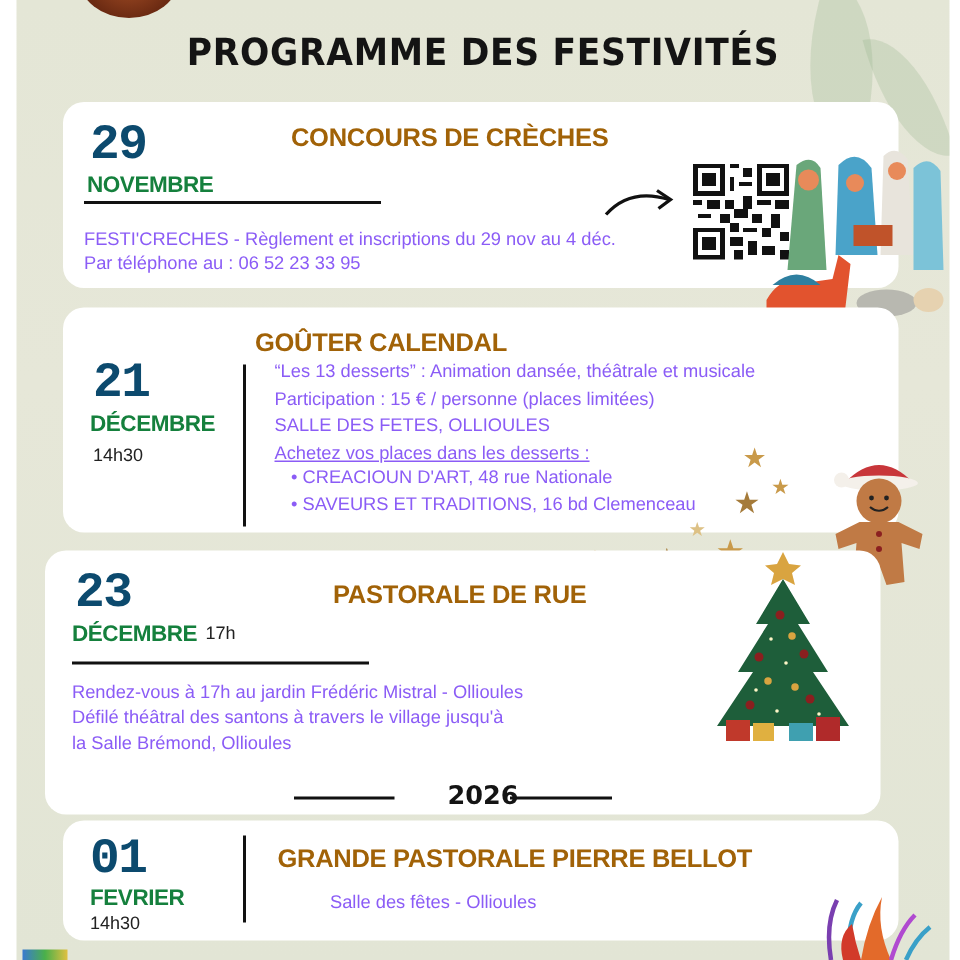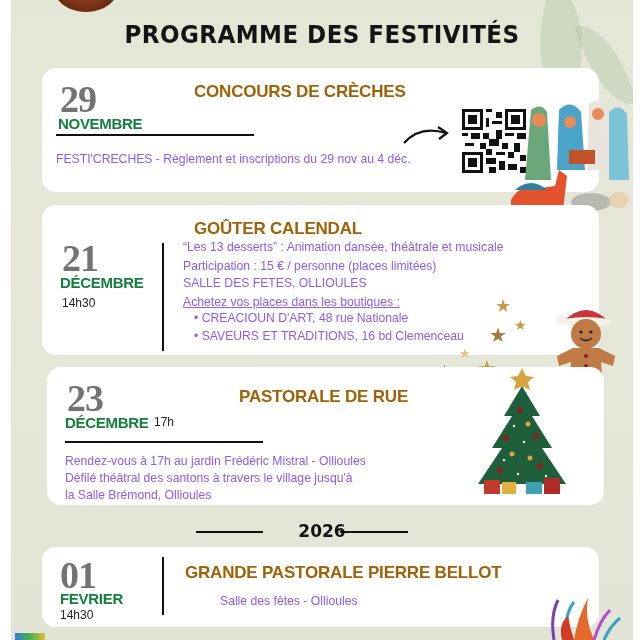--- a/index.html
+++ b/index.html
@@ -27,22 +27,22 @@
   .title {
     position: absolute; left: 0; width: 100%; top: 20px; text-align: center;
     font-family: "DejaVu Sans", sans-serif; font-weight: bold;
     font-size: 25px; letter-spacing: 0.5px; color: #141414;
     transform: scaleX(0.92);
   }
   .card {
     position: absolute; background: #ffffff; border-radius: 14px;
   }
   .day {
-    position: absolute; font-family: Liberation Serif, serif; font-weight: bold;
-    font-size: 38px; color: #737373; line-height: 1; letter-spacing: -1px;
+    position: absolute; font-family: Liberation Mono, monospace; font-weight: bold;
+    font-size: 33px; color: #0c4a6e; line-height: 1; letter-spacing: -1px;
   }
   .month {
     position: absolute; font-family: "Liberation Sans", sans-serif; font-weight: bold;
     font-size: 15px; color: #15803d; line-height: 1; letter-spacing: -0.3px;
   }
   .time {
     position: absolute; font-family: "Liberation Sans", sans-serif;
     font-size: 12px; color: #222; line-height: 1;
   }
   .ev-title {
@@ -79,20 +79,21 @@
   <div class="top-medallion"></div>
 
   <div class="title">PROGRAMME DES FESTIVITÉS</div>
 
   <div class="card" style="left:31px;top:68px;width:557px;height:124px;">
     <div class="day" style="left:18px;top:12px;">29</div>
     <div class="month" style="left:16px;top:48px;">NOVEMBRE</div>
     <div class="hline" style="left:14px;top:66px;width:198px;"></div>
     <div class="ev-title" style="left:152px;top:15px;">CONCOURS DE CRÈCHES</div>
     <div class="txt" style="left:14px;top:85px;">FESTI'CRECHES  - Règlement et inscriptions du 29 nov au 4 déc.</div>
+    <div class="txt" style="left:14px;top:101px;">Par téléphone au : 06 52 23 33 95</div>
     <svg class="deco" style="left:360px;top:55px;" width="48" height="22" viewBox="0 0 48 22">
       <path d="M2 20 Q18 2 44 10" stroke="#111" stroke-width="2.2" fill="none"></path>
       <path d="M36 4 L45 10 L37 16" stroke="#111" stroke-width="2.2" fill="none"></path>
     </svg>
     <div class="qr" style="left:420px;top:41px;">
       <svg width="64" height="64" viewBox="0 0 21 21" shape-rendering="crispEdges">
         <rect x="0" y="0" width="7" height="7" fill="#111"></rect>
           <rect x="1" y="1" width="5" height="5" fill="#fff"></rect>
           <rect x="2" y="2" width="3" height="3" fill="#111"></rect>
         <rect x="14" y="0" width="7" height="7" fill="#111"></rect>
@@ -144,25 +145,25 @@
     <path d="M14 100 Q30 86 46 100 Z" fill="#2e7fa0"></path>
     <ellipse cx="90" cy="112" rx="20" ry="9" fill="#b8b8b0"></ellipse>
     <ellipse cx="118" cy="110" rx="10" ry="8" fill="#e6d2b0"></ellipse>
   </svg>
 
   <div class="card" style="left:31px;top:205px;width:557px;height:150px;">
     <div class="day" style="left:20px;top:34px;">21</div>
     <div class="month" style="left:18px;top:70px;">DÉCEMBRE</div>
     <div class="time" style="left:20px;top:92px;">14h30</div>
     <div class="vline" style="left:120px;top:38px;height:108px;"></div>
-    <div class="ev-title" style="left:152px;top:15px;">GOÛTER CALENDAL</div>
+    <div class="ev-title" style="left:128px;top:15px;">GOÛTER CALENDAL</div>
     <div class="txt" style="left:141px;top:36px;">“Les 13 desserts” : Animation dansée, théâtrale et musicale</div>
     <div class="txt" style="left:141px;top:55px;">Participation : 15 € / personne (places limitées)</div>
     <div class="txt" style="left:141px;top:72px;"> SALLE DES FETES, OLLIOULES</div>
-    <div class="txt underline" style="left:141px;top:91px;">Achetez vos places dans les boutiques :</div>
+    <div class="txt underline" style="left:141px;top:91px;">Achetez vos places dans les desserts :</div>
     <div class="txt" style="left:152px;top:107px;">•&nbsp;<span>CREACIOUN D'ART, 48 rue Nationale</span></div>
     <div class="txt" style="left:152px;top:125px;">•&nbsp;<span>SAVEURS ET TRADITIONS, 16 bd Clemenceau</span></div>
   </div>
 
   <svg class="deco" style="left:540px;top:300px;" width="70" height="95" viewBox="0 0 70 95">
     <path d="M12 22 Q35 -2 58 22 Z" fill="#c8363a"></path>
     <ellipse cx="35" cy="22" rx="26" ry="5" fill="#f4f0ea"></ellipse>
     <circle cx="10" cy="20" r="5" fill="#f4f0ea"></circle>
     <circle cx="35" cy="34" r="15" fill="#c07a45"></circle>
     <path d="M22 48 L48 48 L64 56 L62 66 L50 62 L52 88 L40 90 L35 76 L30 90 L18 88 L20 62 L8 66 L6 56 Z" fill="#c07a45"></path>
@@ -177,21 +178,21 @@
   <div class="star" style="left:478px;top:325px;font-size:20px;color:#a57b3a;">★</div>
   <div class="star" style="left:503px;top:318px;font-size:14px;">★</div>
   <div class="star" style="left:448px;top:347px;font-size:13px;color:#ddc185;">★</div>
   <div class="star" style="left:374px;top:364px;font-size:26px;">★</div>
   <div class="star" style="left:421px;top:362px;font-size:28px;color:#a57b3a;">★</div>
   <div class="star" style="left:397px;top:392px;font-size:22px;color:#a57b3a;">★</div>
   <div class="star" style="left:466px;top:358px;font-size:22px;">★</div>
   <div class="star" style="left:430px;top:404px;font-size:13px;">★</div>
   <div class="star" style="left:378px;top:424px;font-size:16px;color:#ddc185;">★</div>
 
-  <div class="card" style="left:36px;top:367px;width:557px;height:138px;">
+  <div class="card" style="left:19px;top:367px;width:557px;height:176px;">
     <div class="day" style="left:20px;top:12px;">23</div>
     <div class="month" style="left:18px;top:48px;">DÉCEMBRE</div>
     <div class="time" style="left:107px;top:49px;">17h</div>
     <div class="hline" style="left:18px;top:74px;width:198px;"></div>
     <div class="ev-title" style="left:192px;top:21px;">PASTORALE DE RUE</div>
     <div class="txt" style="left:18px;top:88px;">Rendez-vous à 17h au jardin Frédéric Mistral -  Ollioules</div>
     <div class="txt" style="left:18px;top:105px;">Défilé théâtral des santons à travers le village jusqu'à</div>
     <div class="txt" style="left:18px;top:122px;">la Salle Brémond, Ollioules</div>
   </div>
 

